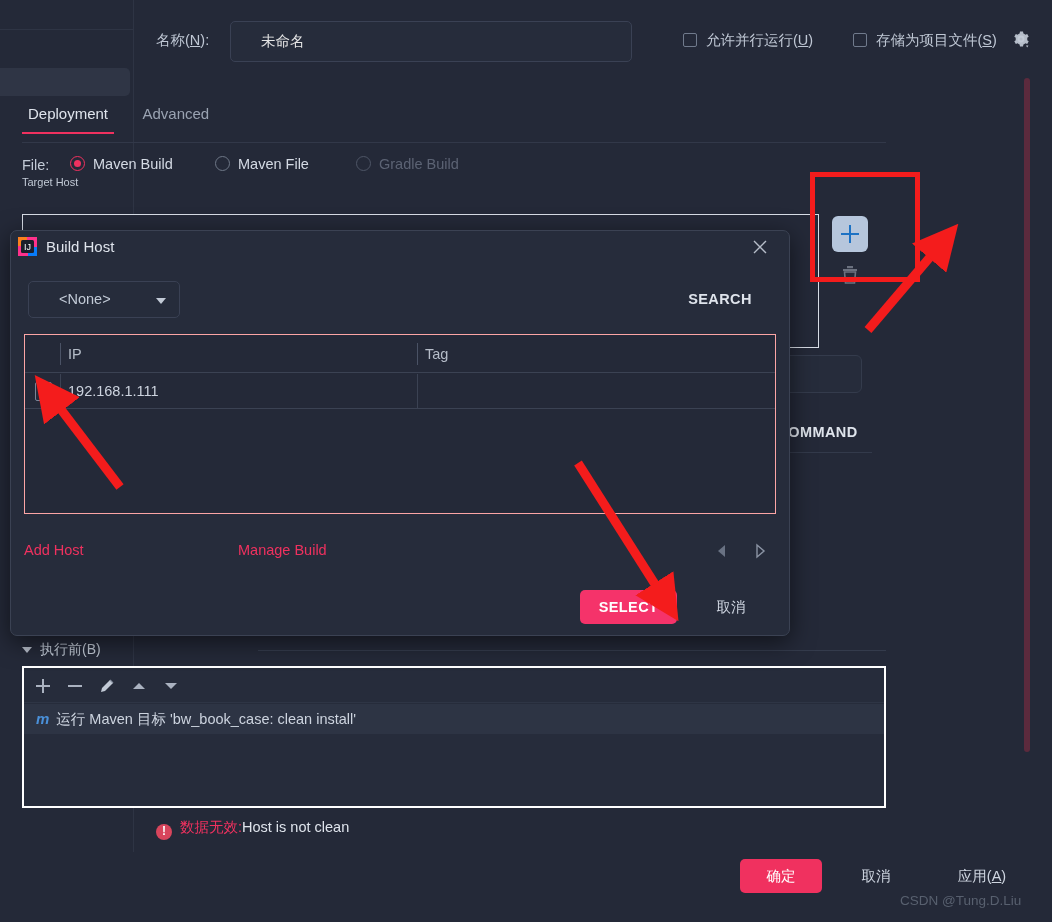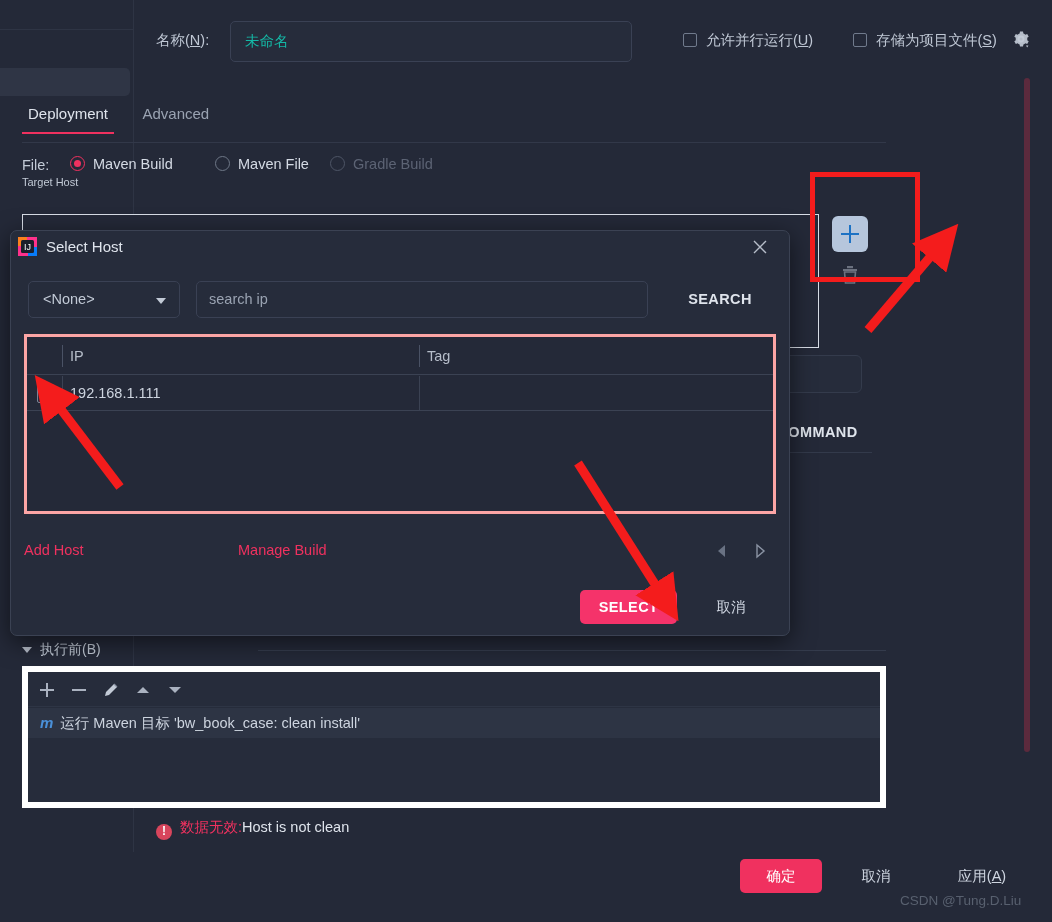--- a/index.html
+++ b/index.html
@@ -29,21 +29,21 @@
 
   
   .name-label {
     position: absolute; left: 22px; top: 31px;
     font-size: 14.5px; color: #bfc7d4;
   }
   .name-label u { text-decoration: underline; }
   .name-input {
     position: absolute; left: 96px; top: 21px; width: 402px; height: 41px;
     background: #262c3b; border: 1px solid #3a4154; border-radius: 5px;
-    color: #14b8a6; font-size: 14.5px; padding: 0 14px; line-height: 39px;
+    color: #e5e5e5; font-size: 14.5px; padding: 0 30px; line-height: 39px;
   }
 
   .cb-row { position: absolute; top: 31px; font-size: 14.5px; color: #bfc7d4; }
   .chk {
     display:inline-block; width: 14px; height: 14px;
     border: 1.4px solid #707a8c; border-radius: 2px;
     vertical-align: -2px; margin-right: 9px; background: #242938;
   }
   .cb-parallel { left: 549px; }
   .cb-store { left: 719px; }
@@ -71,21 +71,21 @@
     position: relative;
   }
   .rad.on { border-color: #f0315f; }
   .rad.on::after {
     content:''; position:absolute; left: 3px; top: 3px; width: 7px; height: 7px;
     border-radius: 50%; background: #f0315f;
   }
   .rad.off-dim { border-color: #4e5566; }
   .r-maven { left: 70px; }
   .r-upload { left: 215px; }
-  .r-gradle { left: 330px; }
+  .r-gradle { left: 356px; }
 
   
   .target-host-label { position: absolute; left: 22px; top: 176px; font-size: 11px; color: #c2cad6; }
   .host-box {
     position: absolute; left: 22px; top: 214px; width: 797px; height: 134px;
     border: 1px solid #d8dde6; background: #242938;
   }
   .plus-btn {
     position: absolute; left: 832px; top: 216px; width: 36px; height: 36px;
     background: #b6c6dc; border-radius: 6px;
@@ -116,21 +116,21 @@
   
   .bl-header { position: absolute; left: 22px; top: 641px; font-size: 14px; color: #c2cad6; }
   .bl-caret {
     position: absolute; left: 22px; top: 647px;
     width: 0; height: 0; border-left: 5px solid transparent; border-right: 5px solid transparent;
     border-top: 6px solid #b6bdc9;
   }
   .bl-rule { position:absolute; left: 258px; top: 650px; width: 628px; height: 1px; background:#343b4c; }
   .bl-panel {
     position: absolute; left: 22px; top: 666px; width: 864px; height: 142px;
-    border: 6px solid #ffffff; background: #262c3b;
+    border: 2px solid #ffffff; background: #262c3b;
   }
   .bl-toolbar { position: absolute; left: 0; top: 0; width: 100%; height: 35px; border-bottom: 1px solid #2e3545; }
   .tb-ic { position: absolute; top: 9px; width: 18px; height: 18px; color:#aab2c0; }
   .bl-row {
     position: absolute; left: 0; top: 36px; width: 100%; height: 30px;
     background: #2d3444; line-height: 30px; font-size: 14.5px; color: #cdd4df;
   }
   .m-badge {
     display:inline-block; margin: 0 7px 0 12px; color:#4a90d9;
     font-style: italic; font-weight: bold; font-size: 15px;
@@ -174,40 +174,40 @@
     background: #262c3b; border: 1px solid #3b4253; border-radius: 7px;
     box-shadow: 0 6px 24px rgba(0,0,0,.55);
   }
   .dlg-title { position:absolute; left:46px; top:238px; font-size:15px; color:#dfe4ec; }
   .dlg-ij { position:absolute; left:18px; top:237px; width:19px; height:19px; }
   .dlg-close { position:absolute; left:750px; top:237px; width:20px; height:20px; }
 
   .dlg-select {
     position:absolute; left:28px; top:281px; width:152px; height:37px;
     background:#262c3b; border:1px solid #3a4154; border-radius:5px;
-    font-size:14.5px; color:#c2cad6; line-height:35px; padding-left:14px;
+    font-size:14.5px; color:#c2cad6; line-height:35px; padding-left:30px;
   }
   .dlg-select .caret {
     position:absolute; right:13px; top:16px; width:0; height:0;
     border-left:5px solid transparent; border-right:5px solid transparent; border-top:6px solid #c2cad6;
   }
   .dlg-search-input {
     position:absolute; left:196px; top:281px; width:452px; height:37px;
     background:#262c3b; border:1px solid #3a4154; border-radius:5px;
     font-size:14.5px; color:#9aa3b2; line-height:35px; padding-left:12px;
   }
   .dlg-search-btn {
     position:absolute; left:672px; top:281px; width:96px; height:37px;
     font-size:14.5px; font-weight:bold; letter-spacing:.4px; color:#dfe4ec;
     text-align:center; line-height:37px;
   }
 
   .dlg-table {
     position:absolute; left:24px; top:334px; width:752px; height:180px;
-    border:3px solid #fca5a5; background:#242938;
+    border:1px solid #fca5a5; background:#242938;
   }
   .th-row { position:absolute; left:0; top:0; width:100%; height:38px; border-bottom:1px solid #3b4253; }
   .th-ip { position:absolute; left:43px; top:11px; font-size:14.5px; color:#b6bdc9; }
   .th-tag { position:absolute; left:400px; top:11px; font-size:14.5px; color:#b6bdc9; }
   .col-div-1 { position:absolute; left:35px; top:8px; width:1px; height:22px; background:#4a5265; }
   .col-div-2 { position:absolute; left:392px; top:8px; width:1px; height:22px; background:#4a5265; }
   .tr-row { position:absolute; left:0; top:39px; width:100%; height:35px; border-bottom:1px solid #3b4253; }
   .tr-chk {
     position:absolute; left:10px; top:8px; width:17px; height:19px;
     border:1.4px solid #7b8496; border-radius:2px; background:#242938;
@@ -357,32 +357,31 @@
     <svg viewBox="0 0 19 19" width="19" height="19">
       <rect x="0" y="0" width="19" height="19" rx="2" fill="#ff318c"></rect>
       <rect x="0" y="0" width="9" height="9" fill="#fc801d"></rect>
       <rect x="10" y="0" width="9" height="9" fill="#ff318c"></rect>
       <rect x="0" y="10" width="9" height="9" fill="#ff318c"></rect>
       <rect x="10" y="10" width="9" height="9" fill="#087cfa"></rect>
       <rect x="3" y="3" width="13" height="13" rx="1.5" fill="#1b1f2b"></rect>
       <text x="9.5" y="13" font-size="9" fill="#fff" text-anchor="middle" font-family="Liberation Sans, sans-serif">IJ</text>
     </svg>
   </div>
-  <div class="dlg-title">Select Host</div>
+  <div class="dlg-title">Build Host</div>
   <div class="dlg-close">
     <svg viewBox="0 0 20 20" width="20" height="20">
       <path d="M4 4l12 12M16 4L4 16" stroke="#b6bdc9" stroke-width="1.4"></path>
     </svg>
   </div>
 
   <div class="dlg-select">
     <span>&lt;None&gt;</span>
     <span class="caret"></span>
   </div>
-  <div class="dlg-search-input">search ip</div>
   <div class="dlg-search-btn">SEARCH</div>
 
   <div class="dlg-table">
     <div class="th-row">
       <div class="col-div-1"></div>
       <div class="col-div-2"></div>
       <div class="th-ip">IP</div>
       <div class="th-tag">Tag</div>
     </div>
     <div class="tr-row">

